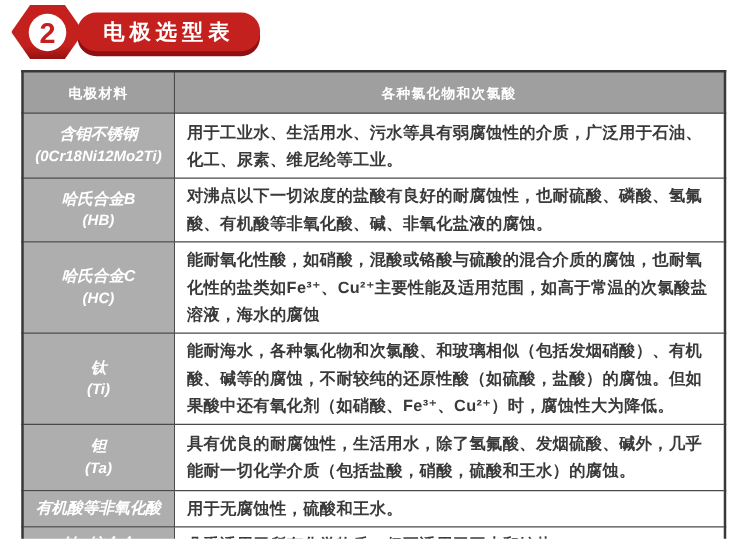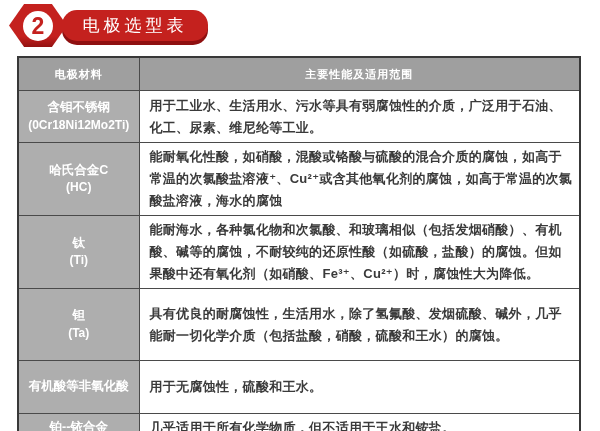--- a/index.html
+++ b/index.html
@@ -19,40 +19,40 @@
     display:flex; align-items:center; justify-content:center; z-index:2;
   }
   .num-circle {
     width:30px; height:30px; background:#ffffff; border-radius:50%;
     color:#c4211e; font-weight:bold; font-size:23px; line-height:30px;
     display:flex; align-items:center; justify-content:center;
   }
   .pill {
     position:absolute; left:62px; top:10px; width:146px; height:31px;
     background:#c4211e; border-radius:15px; box-shadow:0 4px 0 #8f1010;
-    color:#ffffff; font-weight:normal; font-size:17px; letter-spacing:4px;
+    color:#ffffff; font-weight:bold; font-size:17px; letter-spacing:4px;
     display:flex; align-items:center; justify-content:center; z-index:1;
   }
 
   
   .table-wrap { position:absolute; left:17px; top:56px; }
   table.sel {
     border-collapse:collapse; table-layout:fixed; width:562px;
     border:2px solid #383838;
   }
   table.sel th, table.sel td { border:1.5px solid #4a4a4a; }
   col.c-mat  { width:121px; }
   col.c-desc { width:441px; }
   thead th {
     background:#9f9f9f; color:#ffffff; font-weight:bold;
     font-size:11px; height:30px; letter-spacing:1px; text-align:center;
   }
   td.mat {
     background:#aeaeae; color:#ffffff; font-weight:bold;
-    font-size:12.5px; text-align:center; line-height:1.4; padding:2px 2px;
+    font-size:12.5px; text-align:center; line-height:1.4; padding:2px 2px;font-style:italic;
   }
   td.mat .spec { display:block; font-size:12px; }
   td.desc {
     background:#ffffff; color:#3a3a3a; font-weight:bold;
     font-size:13px; line-height:22px; padding:3px 6px 3px 10px;
     letter-spacing:0.3px; vertical-align:middle;
   }
   tbody tr:nth-child(1) { height:52px; }
   tbody tr:nth-child(2) { height:47px; }
   tbody tr:nth-child(3) { height:66px; }
@@ -75,37 +75,44 @@
 
   <div class="table-wrap">
     <table class="sel">
       <colgroup>
           <col class="c-mat">
           <col class="c-desc">
         </colgroup>
       <thead>
         <tr>
           <th>电极材料</th>
-          <th>主要性能及适用范围</th>
+          <th>各种氯化物和次氯酸</th>
         </tr>
       </thead>
       <tbody>
         <tr>
           <td class="mat">
             <span>含钼不锈钢</span>
             <span class="spec">(0Cr18Ni12Mo2Ti)</span>
           </td>
           <td class="desc">用于工业水、生活用水、污水等具有弱腐蚀性的介质，广泛用于石油、化工、尿素、维尼纶等工业。</td>
         </tr>
         <tr>
           <td class="mat">
+            <span>哈氏合金B</span>
+            <span class="spec">(HB)</span>
+          </td>
+          <td class="desc">对沸点以下一切浓度的盐酸有良好的耐腐蚀性，也耐硫酸、磷酸、氢氟酸、有机酸等非氧化酸、碱、非氧化盐液的腐蚀。</td>
+        </tr>
+        <tr>
+          <td class="mat">
             <span>哈氏合金C</span>
             <span class="spec">(HC)</span>
           </td>
-          <td class="desc">能耐氧化性酸，如硝酸，混酸或铬酸与硫酸的混合介质的腐蚀，如高于常温的次氯酸盐溶液⁺、Cu²⁺或含其他氧化剂的腐蚀，如高于常温的次氯酸盐溶液，海水的腐蚀</td>
+          <td class="desc">能耐氧化性酸，如硝酸，混酸或铬酸与硫酸的混合介质的腐蚀，也耐氧化性的盐类如Fe³⁺、Cu²⁺主要性能及适用范围，如高于常温的次氯酸盐溶液，海水的腐蚀</td>
         </tr>
         <tr>
           <td class="mat">
             <span>钛</span>
             <span class="spec">(Ti)</span>
           </td>
           <td class="desc">能耐海水，各种氯化物和次氯酸、和玻璃相似（包括发烟硝酸）、有机酸、碱等的腐蚀，不耐较纯的还原性酸（如硫酸，盐酸）的腐蚀。但如果酸中还有氧化剂（如硝酸、Fe³⁺、Cu²⁺）时，腐蚀性大为降低。</td>
         </tr>
         <tr>
           <td class="mat">

